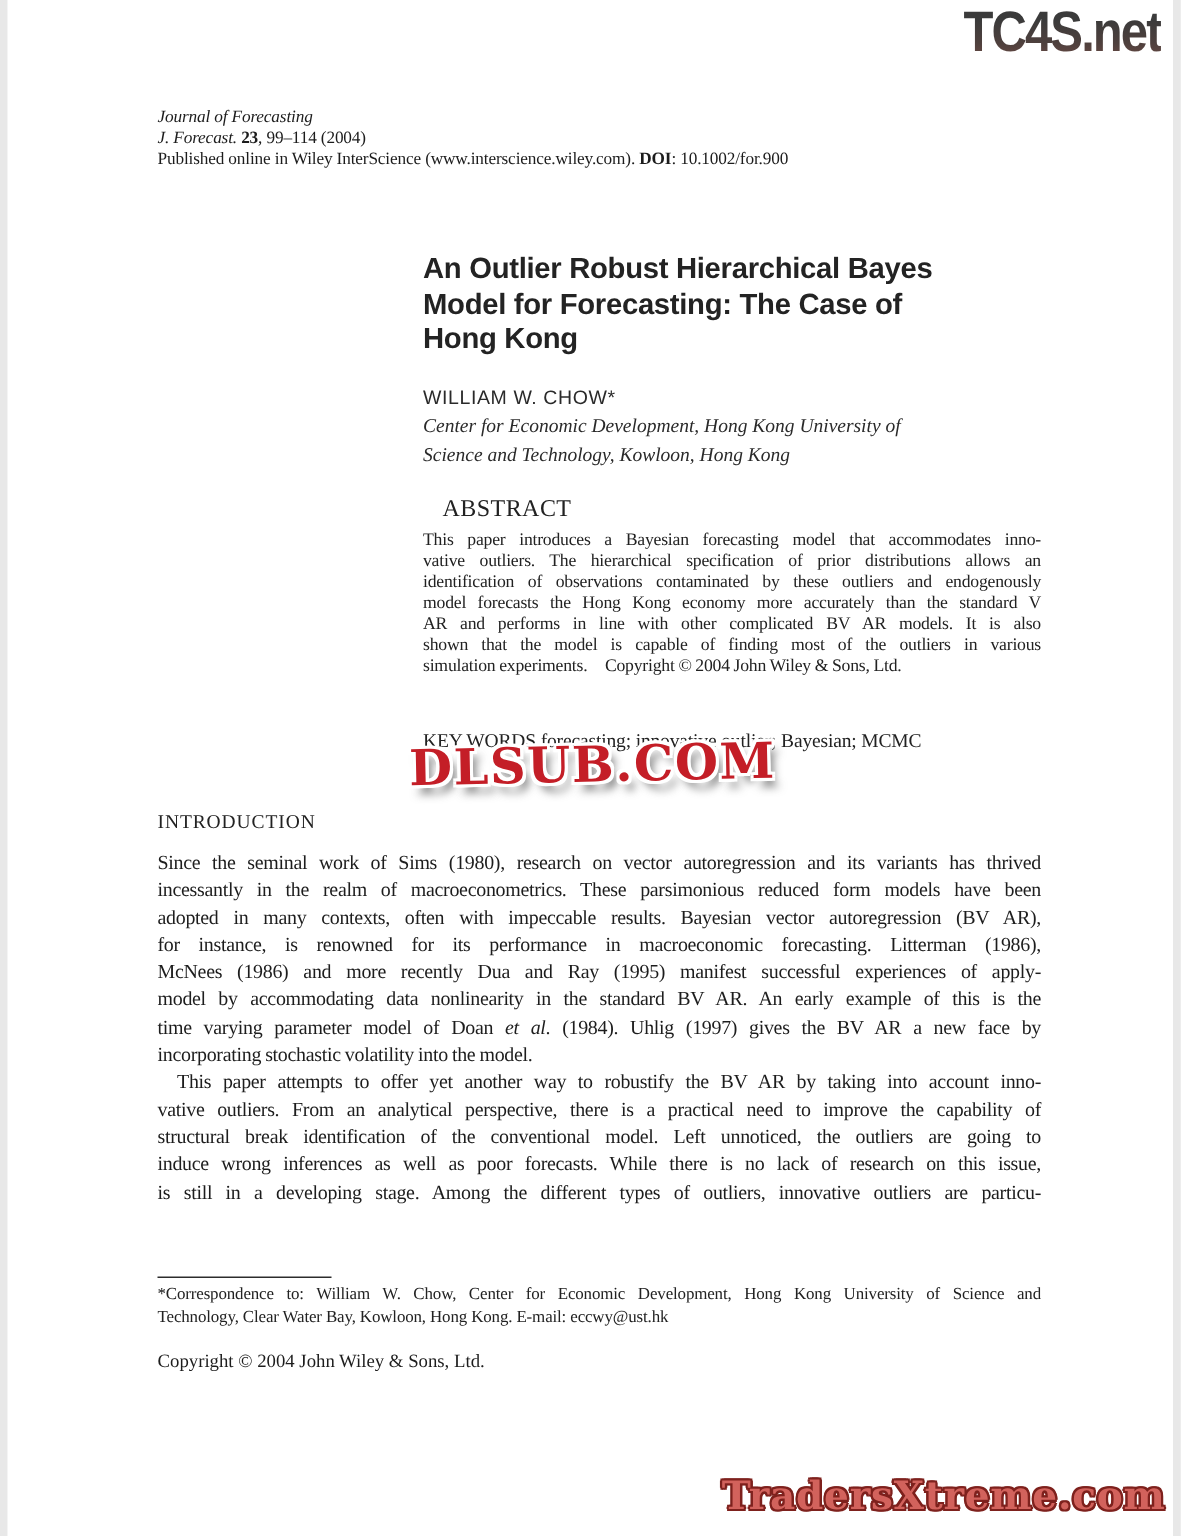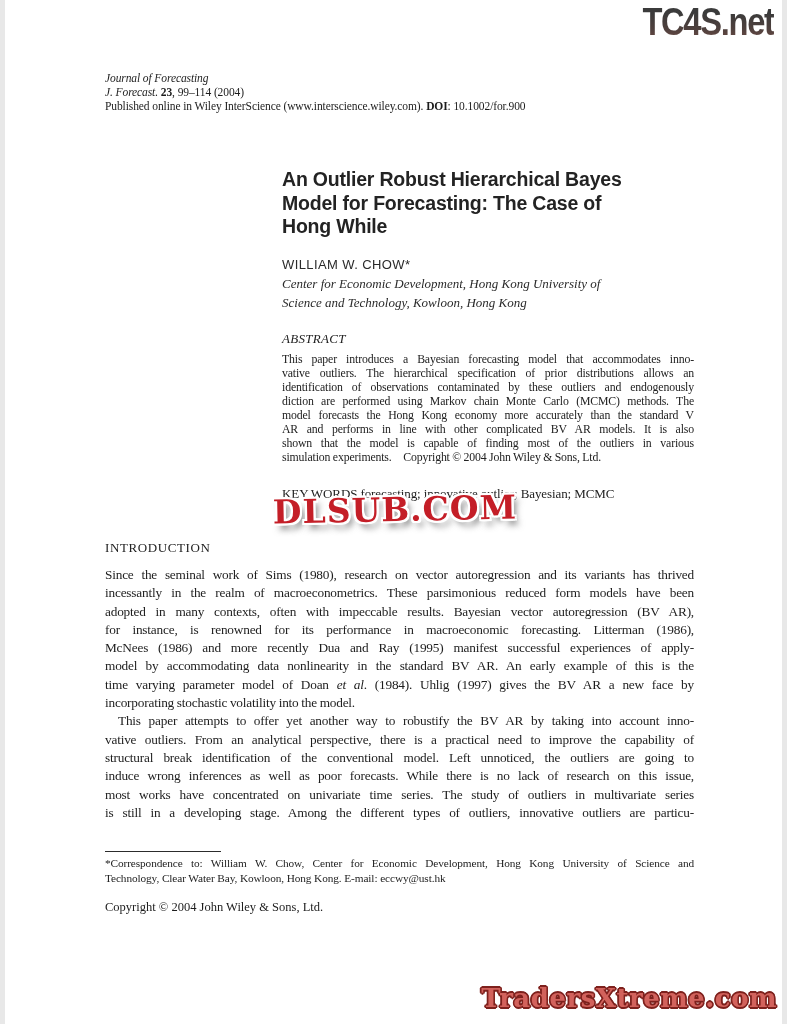--- a/index.html
+++ b/index.html
@@ -31,22 +31,22 @@
     font-family:"Liberation Sans",sans-serif;
     font-size:13px;letter-spacing:0.4px;color:#2a2a2a;
   }
   .affiliation{
     position:absolute;left:277px;top:274px;width:420px;
     font-family:Liberation Serif, serif;font-style:italic;
     font-size:13px;line-height:19px;color:#2a2a2a;
   }
   
   .abstract-label{
-    position:absolute;left:277px;top:331px;
-    font-size:13px;letter-spacing:0.3px;color:#222;font-style:italic;
+    position:absolute;left:290px;top:331px;
+    font-size:16px;letter-spacing:0.3px;color:#222;
   }
   .abstract{
     position:absolute;left:277px;top:352px;width:412px;
     font-size:11.8px;line-height:14px;letter-spacing:-0.15px;word-spacing:-0.3px;
     color:#222;
   }
   .keywords{
     position:absolute;left:277px;top:486px;width:412px;
     font-size:13px;letter-spacing:-0.1px;color:#222;
   }
@@ -121,37 +121,36 @@
 
   <div class="masthead">
       <div class="tline"><i>Journal of Forecasting</i></div>
       <div class="tline"><i>J. Forecast.</i> <b>23</b>, 99–114 (2004)</div>
       <div class="tline lastline">Published online in Wiley InterScience (www.interscience.wiley.com). <b>DOI</b>: 10.1002/for.900</div>
     </div>
 
   <div class="title-block">
       <div class="tline">An Outlier Robust Hierarchical Bayes</div>
       <div class="tline">Model for Forecasting: The Case of</div>
-      <div class="tline lastline">Hong While</div>
+      <div class="tline lastline">Hong Kong</div>
     </div>
 
   <div class="author">WILLIAM W. CHOW*</div>
 
   <div class="affiliation">
       <div class="tline">Center for Economic Development, Hong Kong University of</div>
       <div class="tline lastline">Science and Technology, Kowloon, Hong Kong</div>
     </div>
 
   <div class="abstract-label">ABSTRACT</div>
 
   <div class="abstract lines-justify">
       <div class="tline">This paper introduces a Bayesian forecasting model that accommodates inno-</div>
       <div class="tline">vative outliers. The hierarchical specification of prior distributions allows an</div>
       <div class="tline">identification of observations contaminated by these outliers and endogenously</div>
-      <div class="tline">diction are performed using Markov chain Monte Carlo (MCMC) methods. The</div>
       <div class="tline">model forecasts the Hong Kong economy more accurately than the standard V</div>
       <div class="tline">AR and performs in line with other complicated BV AR models. It is also</div>
       <div class="tline">shown that the model is capable of finding most of the outliers in various</div>
       <div class="tline lastline">simulation experiments. Copyright © 2004 John Wiley &amp; Sons, Ltd.</div>
     </div>
 
   <div class="keywords">KEY WORDS  forecasting; innovative outlier; Bayesian; MCMC</div>
 
   <div class="wm-dlsub">DLSUB.COM</div>
 
@@ -166,21 +165,20 @@
         <div class="tline">McNees (1986) and more recently Dua and Ray (1995) manifest successful experiences of apply-</div>
         <div class="tline">model by accommodating data nonlinearity in the standard BV AR. An early example of this is the</div>
         <div class="tline">time varying parameter model of Doan <i>et al</i>. (1984). Uhlig (1997) gives the BV AR a new face by</div>
         <div class="tline lastline">incorporating stochastic volatility into the model.</div>
       </div>
     <div class="lines-justify all-just indent-first">
         <div class="tline">This paper attempts to offer yet another way to robustify the BV AR by taking into account inno-</div>
         <div class="tline">vative outliers. From an analytical perspective, there is a practical need to improve the capability of</div>
         <div class="tline">structural break identification of the conventional model. Left unnoticed, the outliers are going to</div>
         <div class="tline">induce wrong inferences as well as poor forecasts. While there is no lack of research on this issue,</div>
-        <div class="tline">most works have concentrated on univariate time series. The study of outliers in multivariate series</div>
         <div class="tline lastline">is still in a developing stage. Among the different types of outliers, innovative outliers are particu-</div>
       </div>
   </div>
 
   <div class="footnote-rule"></div>
 
   <div class="footnote lines-justify">
       <div class="tline">*Correspondence to: William W. Chow, Center for Economic Development, Hong Kong University of Science and</div>
       <div class="tline lastline">Technology, Clear Water Bay, Kowloon, Hong Kong. E-mail: eccwy@ust.hk</div>
     </div>

